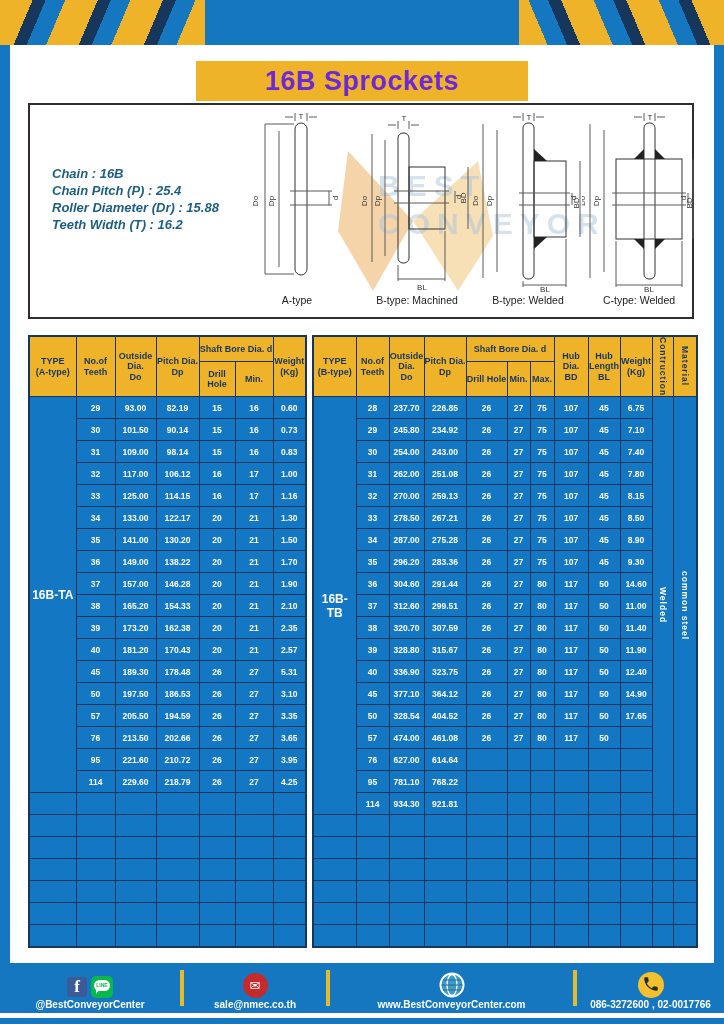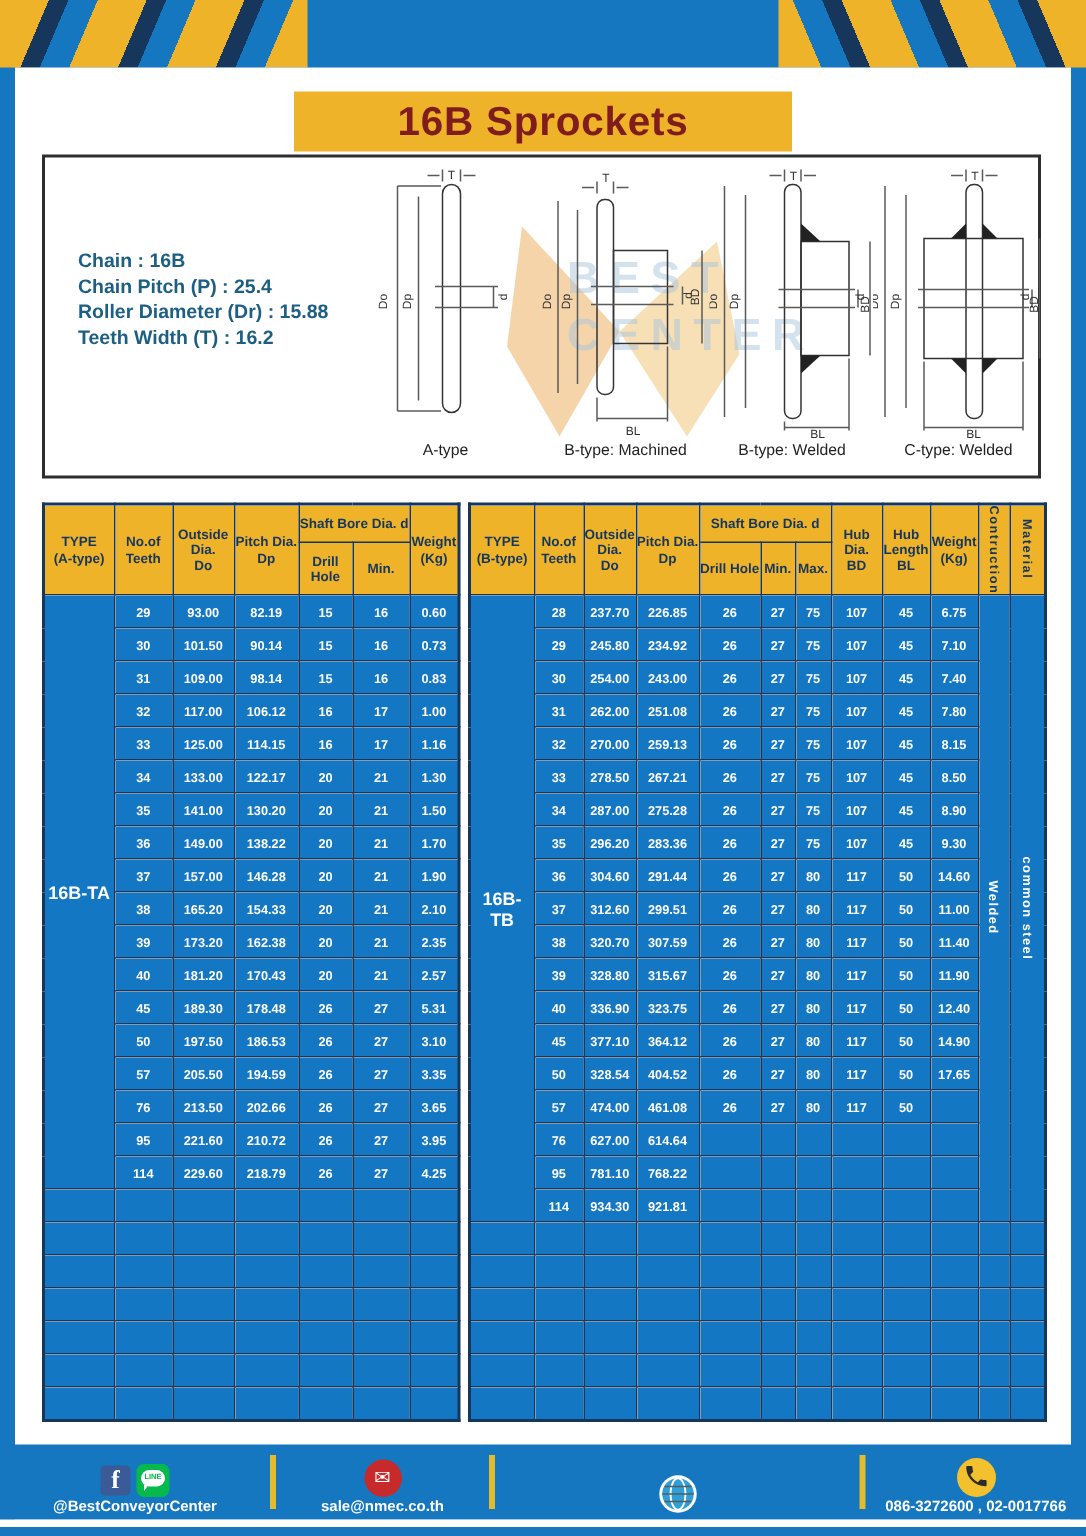--- a/index.html
+++ b/index.html
@@ -13,26 +13,26 @@
   .topband{position:absolute;left:0;top:0;width:724px;height:45px;background:#1577bf;}
   .hz{position:absolute;top:0;height:45px;width:205px;
       background:repeating-linear-gradient(113deg,#efb32a 0 30px,#16365c 30px 42px,#1577bf 42px 60px);}
   .hz.left{left:0;}
   .hz.right{right:0;transform:scaleX(-1);}
   
   .paper{position:absolute;left:10px;top:45px;width:704px;height:968px;background:#ffffff;}
   
   .titlebox{position:absolute;left:186px;top:16px;width:332px;height:40px;background:#efb32a;
     display:flex;align-items:center;justify-content:center;}
-  .titlebox span{font-size:27px;font-weight:bold;color:#7f1d1d;letter-spacing:.5px;}
+  .titlebox span{font-size:27px;font-weight:bold;color:#6d28d9;letter-spacing:.5px;}
   
   .specbox{position:absolute;left:18px;top:58px;width:666px;height:216px;background:#fff;
     border:2px solid #2e2e2e;box-sizing:border-box;}
   .speclines{position:absolute;left:22px;top:60px;z-index:2;}
-  .speclines div{font-size:13px;font-weight:bold;color:#1d5f82;line-height:17px;white-space:nowrap;}
+  .speclines div{font-size:13px;font-weight:bold;color:#1d5f82;line-height:17px;white-space:nowrap;font-style:italic;}
   .wm-text{position:absolute;left:348px;top:48px;z-index:0;opacity:.5;margin-top:14px;}
   .wm-text div{font-size:30px;font-weight:bold;letter-spacing:7px;color:#aac6dd;line-height:38px;}
   .wm-shape{position:absolute;left:288px;top:36px;z-index:0;opacity:.4;}
   .drawing{position:absolute;top:6px;z-index:1;text-align:center;}
   .drawing svg{display:block;margin:0 auto;}
   .drawing .cap{font-size:10.5px;color:#222;margin-top:1px;white-space:nowrap;}
   svg line,svg rect,svg path.weldless{stroke:#5a5a5a;fill:none;stroke-width:1;}
   svg rect.part{stroke:#333;}
   svg path.weld{fill:#222;stroke:none;}
   svg text.dim{font-size:8px;fill:#333;stroke:none;font-family:"Liberation Sans",sans-serif;}
@@ -85,21 +85,21 @@
 
   <div class="specbox">
     <div class="wm-shape">
       <svg width="190" height="160" viewBox="0 0 190 160">
         <path d="M30 10 L95 80 L55 150 L20 90 Z" fill="#e8962a" stroke="none"></path>
         <path d="M160 20 L95 80 L140 150 L175 95 Z" fill="#f0b24a" stroke="none"></path>
       </svg>
     </div>
     <div class="wm-text">
       <div>BEST</div>
-      <div>CENTER</div>
+      <div>CONVEYOR</div>
     </div>
 
     <div class="speclines">
       <div>Chain  :  16B</div>
       <div>Chain Pitch (P)  :  25.4</div>
       <div>Roller Diameter (Dr)  : 15.88</div>
       <div>Teeth Width (T)  :  16.2</div>
     </div>
 
     <div class="drawing" style="left:212px;width:110px;">
@@ -827,20 +827,21 @@
     <div class="icons">
       <svg width="26" height="26" viewBox="0 0 26 26">
         <circle cx="13" cy="13" r="12.5" fill="#ffffff"></circle>
         <circle cx="13" cy="13" r="10.5" fill="#2f9fd8"></circle>
         <ellipse cx="13" cy="13" rx="5" ry="10.5" fill="none" stroke="#ffffff" stroke-width="1.3"></ellipse>
         <line x1="2.5" y1="13" x2="23.5" y2="13" stroke="#ffffff" stroke-width="1.3"></line>
         <line x1="4" y1="8" x2="22" y2="8" stroke="#ffffff" stroke-width="1.3"></line>
         <line x1="4" y1="18" x2="22" y2="18" stroke="#ffffff" stroke-width="1.3"></line>
       </svg>
     </div>
+    <div class="flabel">www.BestConveyorCenter.com</div>
   </div>
   <div class="fdiv"></div>
   <div class="fsec s4">
     <div class="icons">
       <svg width="26" height="26" viewBox="0 0 24 24">
         <circle cx="12" cy="12" r="12" fill="#f3c12d"></circle>
         <path d="M8.2 10.3c1 2 2.6 3.6 4.6 4.6l1.5-1.5c.2-.2.5-.3.7-.2.8.3 1.6.4 2.5.4.4 0 .7.3.7.7v2.4c0 .4-.3.7-.7.7C11 17.4 5.7 12.1 5.7 5.6c0-.4.3-.7.7-.7h2.4c.4 0 .7.3.7.7 0 .9.1 1.7.4 2.5.1.2 0 .5-.2.7l-1.5 1.5z" fill="#2b2b2b"></path>
       </svg>
     </div>
     <div class="flabel">086-3272600 , 02-0017766</div>

